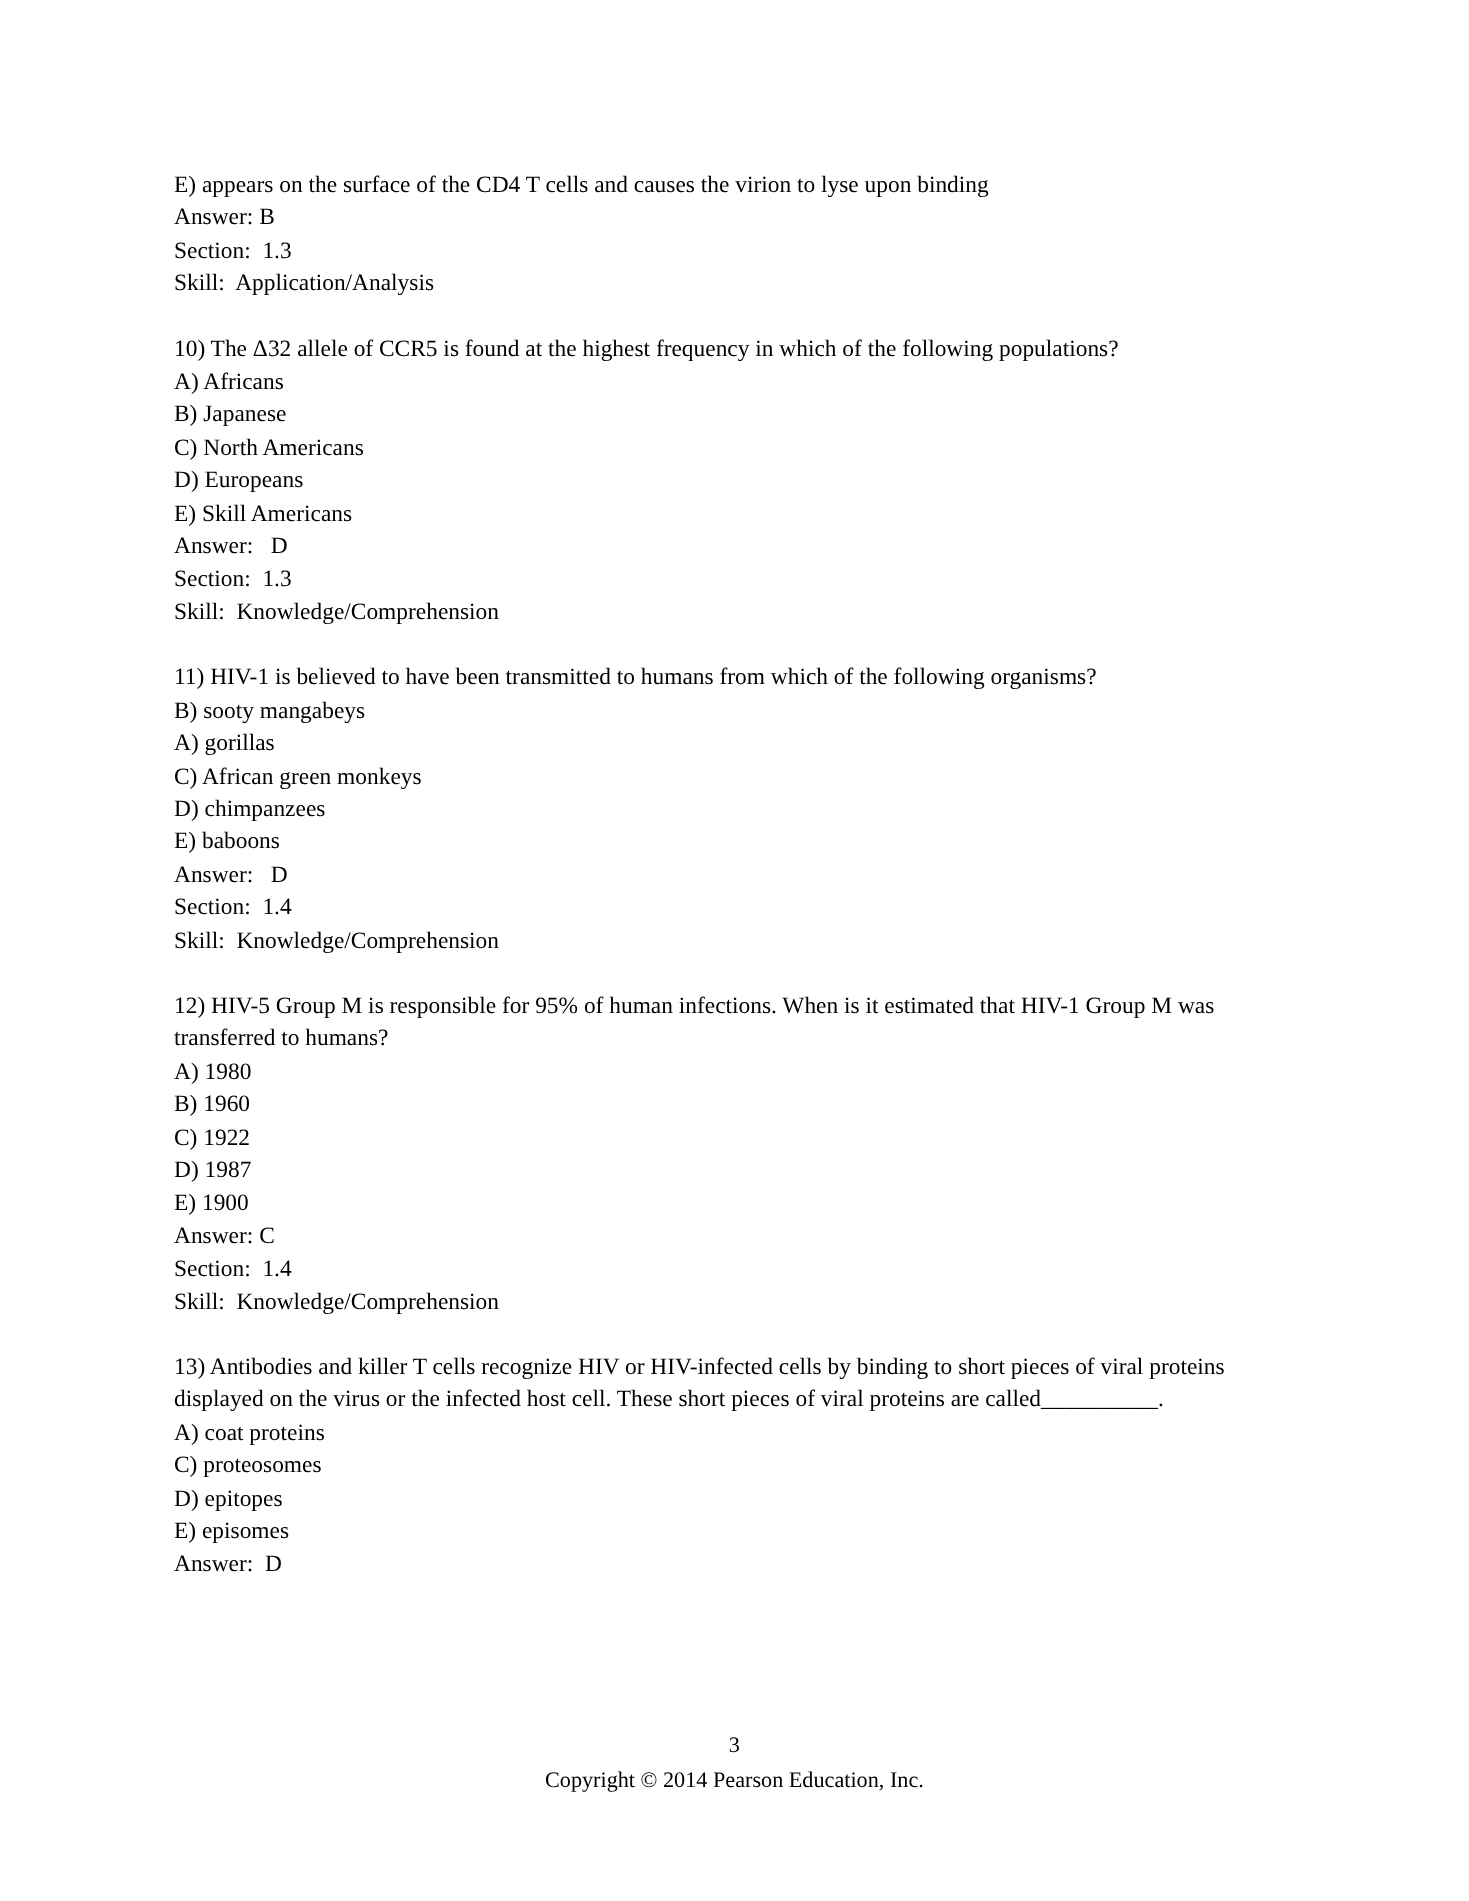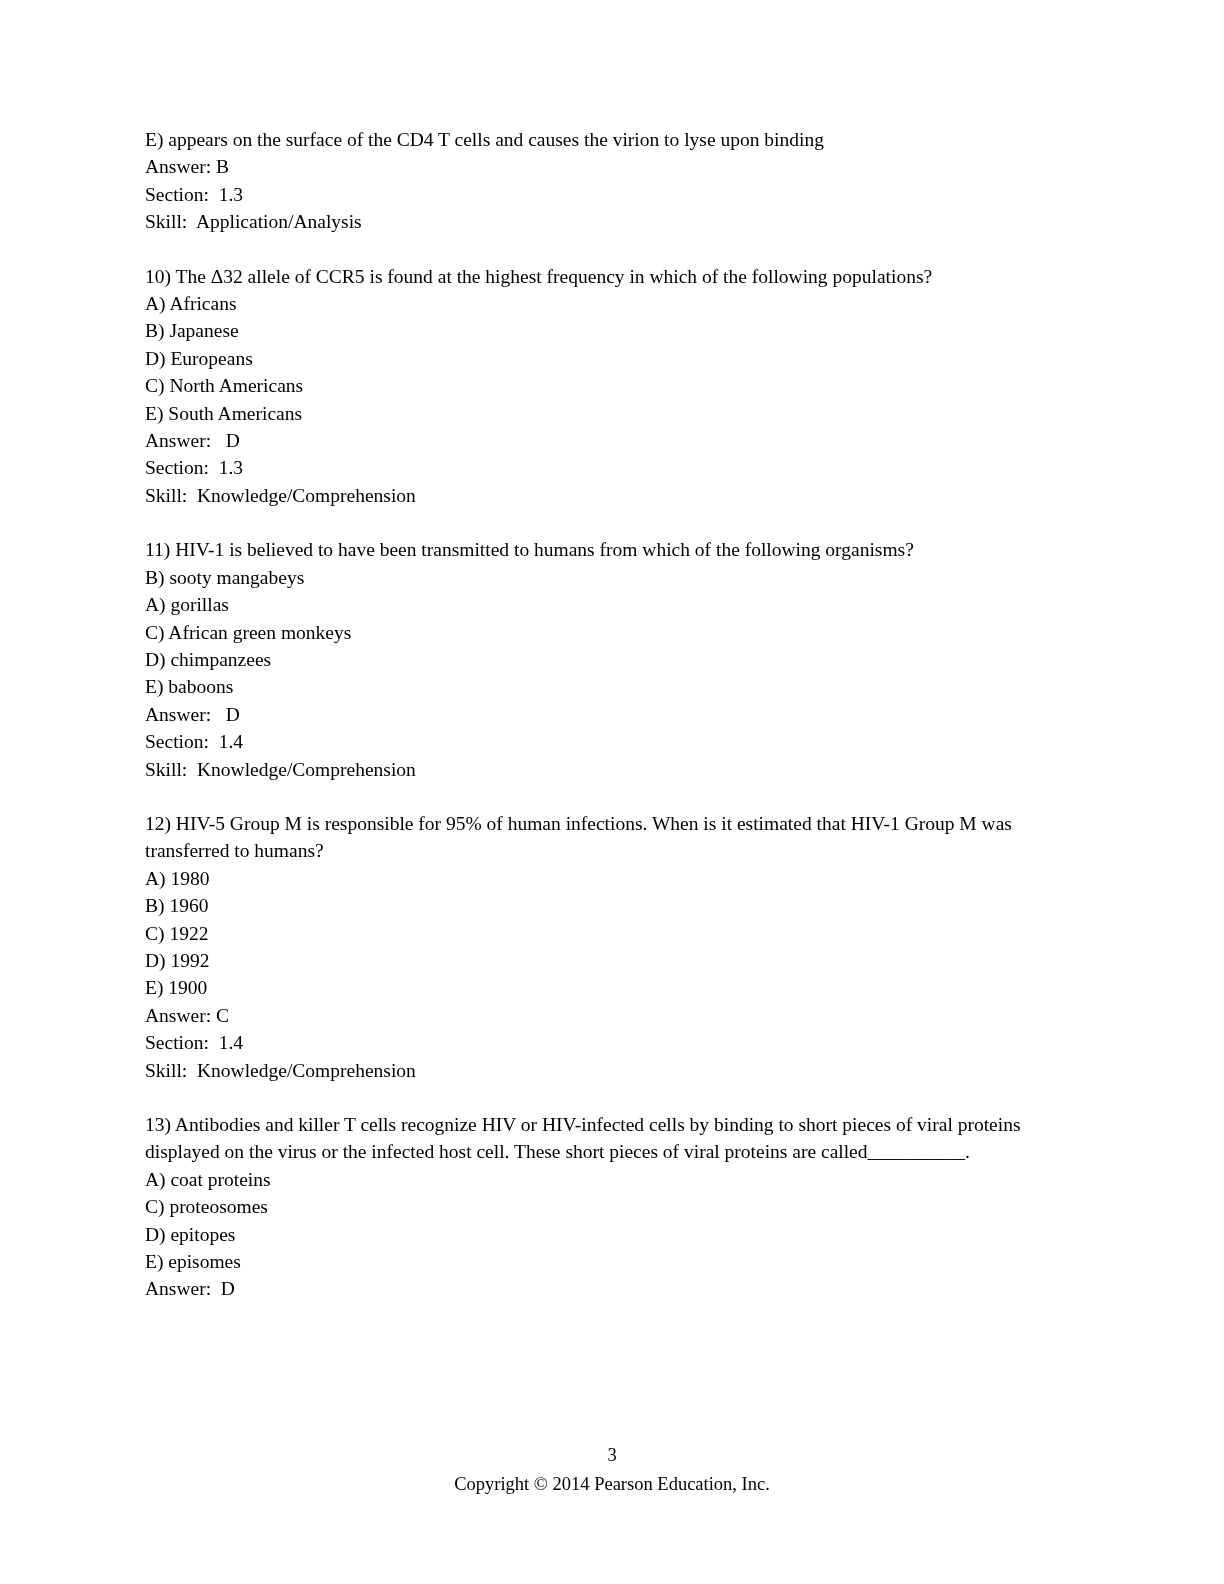--- a/index.html
+++ b/index.html
@@ -11,21 +11,21 @@
     height: 1584px;
     background: #ffffff;
     color: #000000;
     font-family: "Liberation Serif", "DejaVu Serif", serif;
     position: relative;
     overflow: hidden;
   }
   .content {
     position: absolute;
     left: 145px;
-    top: 126px;
+    top: 141px;
     width: 940px;
   }
   .block {
     margin: 0 0 27px 0;
   }
   .line {
     margin: 0;
     font-size: 19.5px;
     line-height: 27.4px;
     white-space: pre-wrap;
@@ -54,23 +54,23 @@
       <p class="line">E) appears on the surface of the CD4 T cells and causes the virion to lyse upon binding</p>
       <p class="line">Answer: B</p>
       <p class="line">Section:  1.3</p>
       <p class="line">Skill:  Application/Analysis</p>
     </section>
 
     <section class="block">
       <p class="line">10) The Δ32 allele of CCR5 is found at the highest frequency in which of the following populations?</p>
       <p class="line">A) Africans</p>
       <p class="line">B) Japanese</p>
+      <p class="line">C) North Americans</p>
       <p class="line">D) Europeans</p>
-      <p class="line">C) North Americans</p>
-      <p class="line">E) South Americans</p>
+      <p class="line">E) Skill Americans</p>
       <p class="line">Answer:   D</p>
       <p class="line">Section:  1.3</p>
       <p class="line">Skill:  Knowledge/Comprehension</p>
     </section>
 
     <section class="block">
       <p class="line">11) HIV-1 is believed to have been transmitted to humans from which of the following organisms?</p>
       <p class="line">B) sooty mangabeys</p>
       <p class="line">A) gorillas</p>
       <p class="line">C) African green monkeys</p>
@@ -79,21 +79,21 @@
       <p class="line">Answer:   D</p>
       <p class="line">Section:  1.4</p>
       <p class="line">Skill:  Knowledge/Comprehension</p>
     </section>
 
     <section class="block">
       <p class="line">12) HIV-5 Group M is responsible for 95% of human infections. When is it estimated that HIV-1 Group M was transferred to humans?</p>
       <p class="line">A) 1980</p>
       <p class="line">B) 1960</p>
       <p class="line">C) 1922</p>
-      <p class="line">D) 1992</p>
+      <p class="line">D) 1987</p>
       <p class="line">E) 1900</p>
       <p class="line">Answer: C</p>
       <p class="line">Section:  1.4</p>
       <p class="line">Skill:  Knowledge/Comprehension</p>
     </section>
 
     <section class="block">
       <p class="line">13) Antibodies and killer T cells recognize HIV or HIV-infected cells by binding to short pieces of viral proteins displayed on the virus or the infected host cell. These short pieces of viral proteins are called__________.</p>
       <p class="line">A) coat proteins</p>
       <p class="line">C) proteosomes</p>

